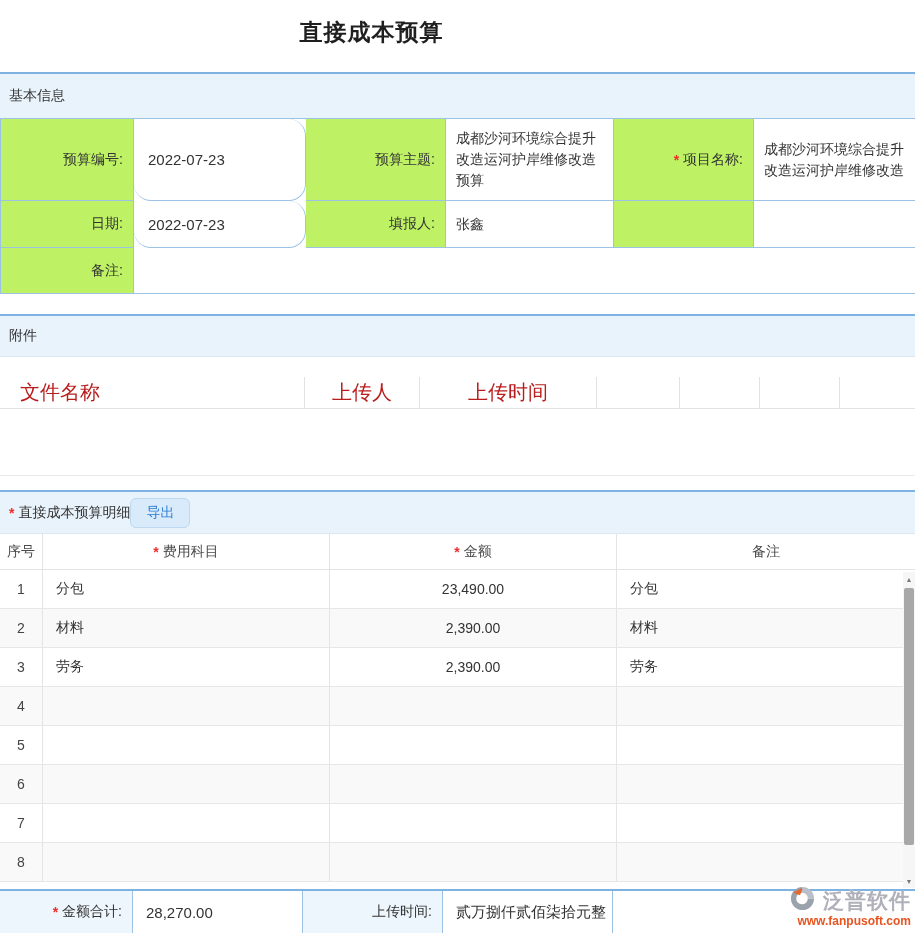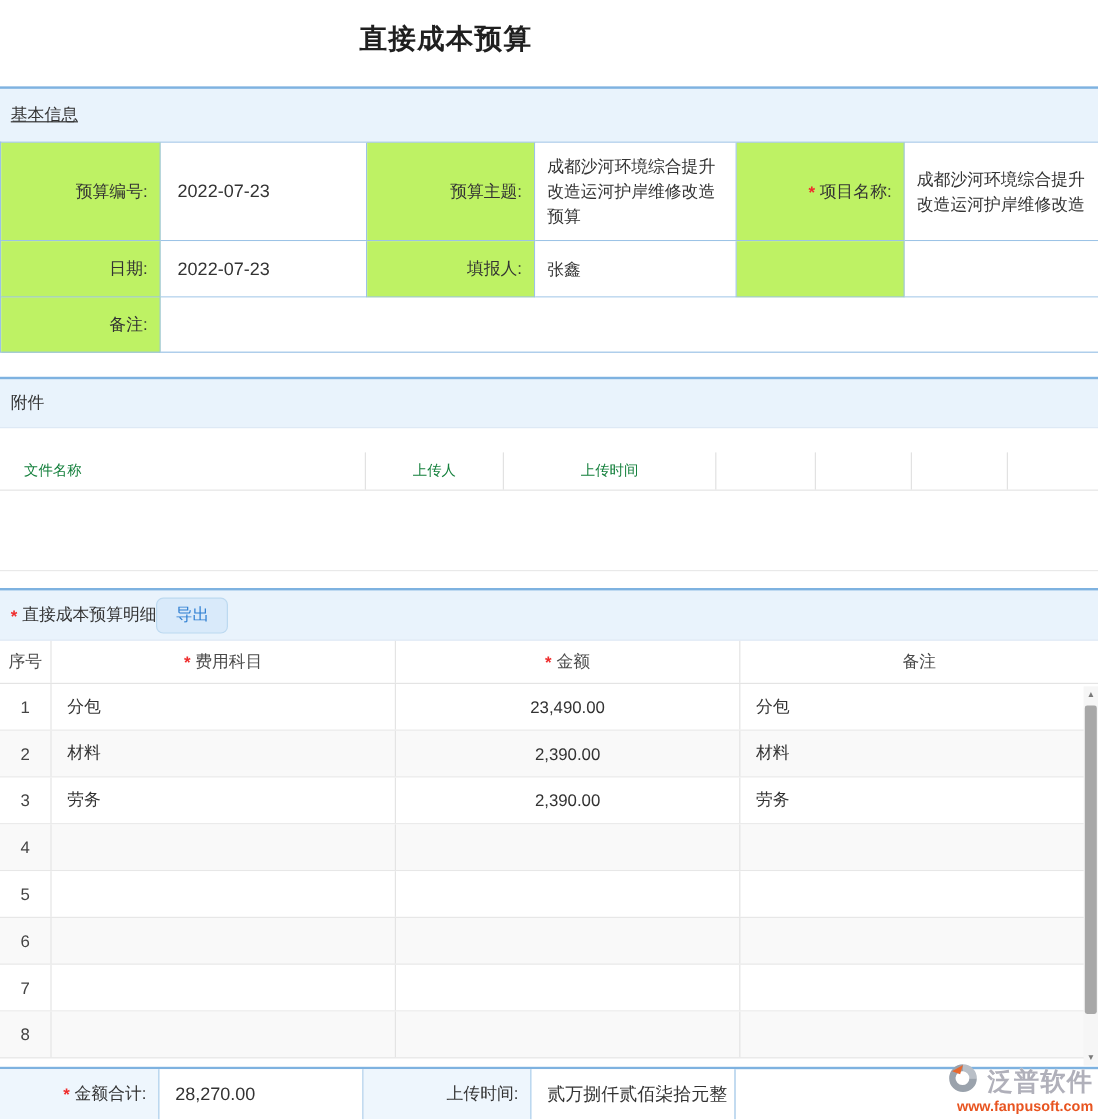--- a/index.html
+++ b/index.html
@@ -11,41 +11,41 @@
   .page-title { position:absolute; top:17px; left:0; width:743px; text-align:center;
     font-size:23px; font-weight:700; color:#1f1f1f; letter-spacing:1px; }
 
   
   .section-bar { background:#e9f3fc; border-top:2px solid #7eb2e0; display:flex; align-items:center;
     padding-left:9px; font-size:14px; color:#333; }
   .req { color:#ef2d2d; font-weight:700; margin-right:4px; font-size:14px; }
 
   
   .sec-basic { position:absolute; top:72px; left:0; width:915px; }
-  .sec-basic .section-bar { height:46px;text-decoration:underline; }
+  .sec-basic .section-bar { height:46px; }
   .form-grid { display:grid; width:915px;
     grid-template-columns:133px 172px 140px 168px 140px 162px;
     grid-template-rows:82px 47px 46px;
     border-top:1px solid #9cc3e6; border-left:1px solid #9cc3e6; }
   .fcell { border-right:1px solid #9cc3e6; border-bottom:1px solid #9cc3e6; overflow:hidden; }
   .flabel { background:#bef264; display:flex; align-items:center; justify-content:flex-end;
     padding-right:10px; font-size:14px; color:#333; text-align:right; }
   .fvalue { background:#fff; display:flex; align-items:center; padding:6px 10px;
     font-size:14px; line-height:21px; color:#333; }
-  .fvalue.date { font-size:15px; padding-left:14px; }
+  .fvalue.date { font-size:15px; padding-left:14px;border-radius:17px; }
   .remark-span { grid-column:2 / 7; }
 
   
   .sec-attach { position:absolute; top:314px; left:0; width:915px; }
   .sec-attach .section-bar { height:43px; border-bottom:1px solid #dbe7f3; }
   .attach-head { display:grid; width:915px; height:52px;
     grid-template-columns:305px 115px 177px 83px 80px 80px 75px;
     border-bottom:1px solid #e2e2e2; background:#fff; }
   .acell { border-right:1px solid #e2e2e2; display:flex; align-items:center; justify-content:center;
-    font-size:12px; color:#15803d;margin-top:20px; }
+    font-size:20px; color:#b91c1c;margin-top:20px; }
   .acell:last-child { border-right:none; }
   .acell.first { justify-content:flex-start; padding-left:20px; }
   .attach-body { width:915px; height:67px; background:#fff; border-bottom:1px solid #e9e9e9; }
 
   
   .sec-detail { position:absolute; top:490px; left:0; width:915px; }
   .sec-detail .section-bar { height:44px; border-bottom:1px solid #dbe7f3; }
   .export-btn { height:30px; padding:0 15px; background:#d9eafa;
     border:1px solid #bcd9f0; border-radius:6px; color:#2e7fd2; font-size:14px; cursor:pointer;
     font-family:inherit; }

